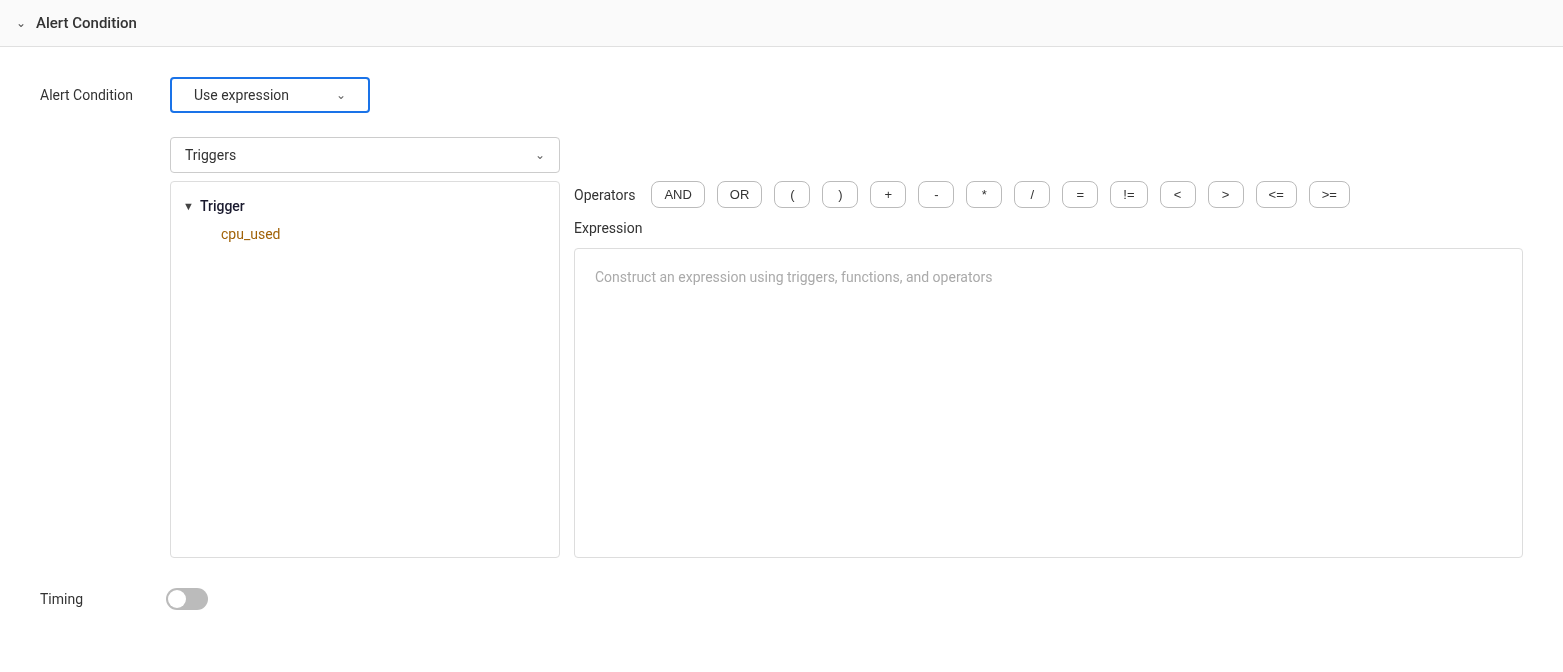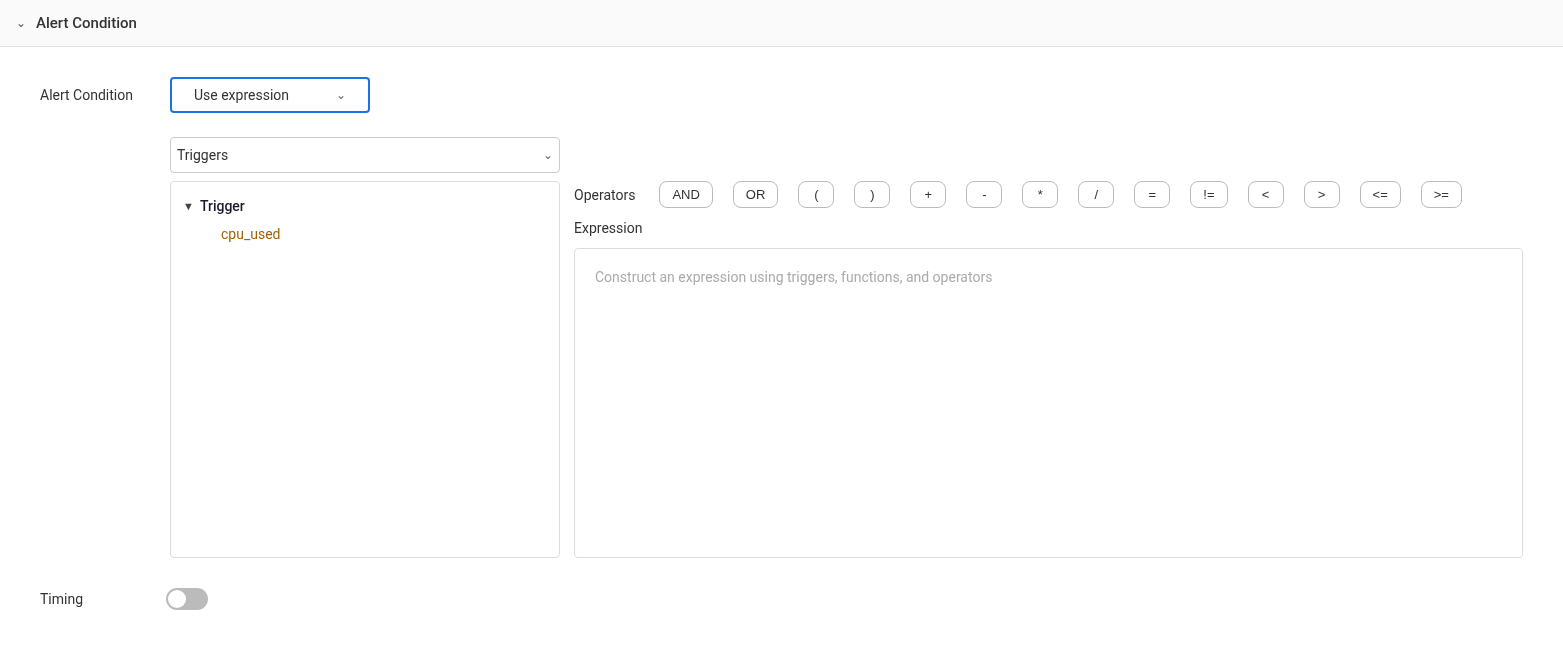--- a/index.html
+++ b/index.html
@@ -66,21 +66,21 @@
     .triggers-row {
       margin-left: 130px;
       margin-bottom: 0;
     }
     .triggers-select {
       display: flex;
       align-items: center;
       justify-content: space-between;
       border: 1px solid #ccc;
       border-radius: 4px;
-      padding: 9px 6px;
+      padding: 9px 14px;
       width: 390px;
       background: #fff;
       cursor: pointer;
       font-size: 14px;
       color: #333;
     }
     .triggers-select .chevron {
       color: #666;
       font-size: 12px;
     }
@@ -124,21 +124,21 @@
     .expression-panel {
       flex: 1;
       margin-left: 14px;
       display: flex;
       flex-direction: column;
       gap: 12px;
     }
     .operators-row {
       display: flex;
       align-items: center;
-      gap: 20px;
+      gap: 12px;
       flex-wrap: wrap;
     }
     .operators-label {
       font-size: 14px;
       color: #333;
       margin-right: 4px;
     }
     .operator-btn {
       border: 1px solid #bbb;
       border-radius: 8px;

